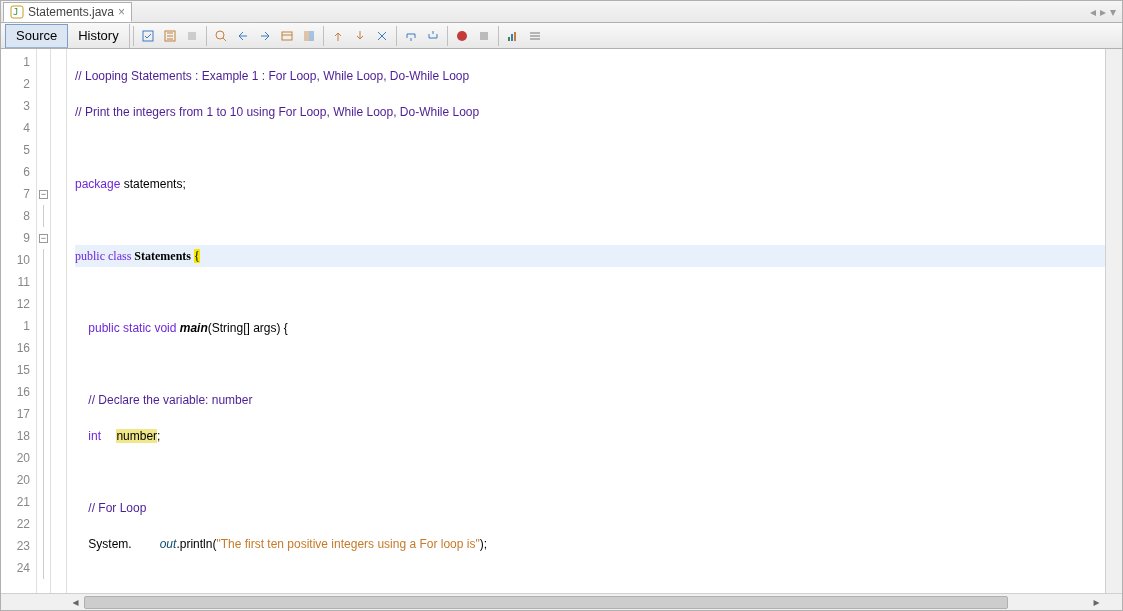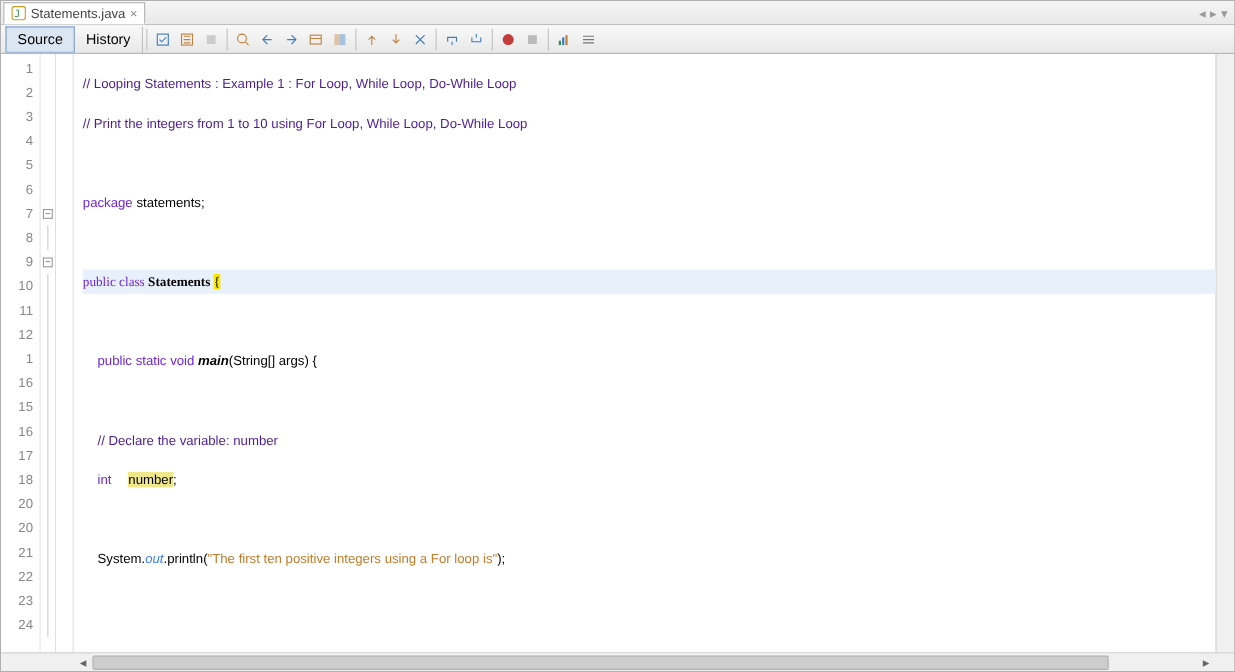--- a/index.html
+++ b/index.html
@@ -101,21 +101,21 @@
     flex: 1;
     padding: 2px 0 2px 8px;
     white-space: pre;
     overflow: auto;
   }
   .code .line { height: 22px; line-height: 22px; }
   .hl-line { background: #e8f0fb; font-family: Liberation Serif, serif; }
   .c-comment { color: #4c1d95; }
   .c-key { color: #6d28d9; }
   .c-str { color: #c67b29; }
-  .c-field { color: #3b82f6; font-style: italic; }
+  .c-field { color: #0c4a6e; font-style: italic; margin-left: 28px; }
   .c-bold { font-weight: bold; }
   .c-ital { font-style: italic; }
   .c-hl { background: #efe78a; margin-left: 12px; }
   .c-brace-hl { background: #f7e600; }
   .hscroll {
     height: 17px;
     background: #f0f0f0;
     border-top: 1px solid #d0d0d0;
     display: flex;
     align-items: center;
@@ -359,20 +359,21 @@
 <div class="line"></div>
 <div class="line"><span class="c-key">package</span><span> statements;</span></div>
 <div class="line"></div>
 <div class="line hl-line"><span class="c-key">public</span> <span class="c-key">class</span> <span class="c-bold">Statements</span> <span class="c-brace-hl">{</span></div>
 <div class="line"></div>
 <div class="line">    <span class="c-key">public</span> <span class="c-key">static</span> <span class="c-key">void</span> <span class="c-bold c-ital">main</span><span>(String[] args) {</span></div>
 <div class="line"></div>
 <div class="line">    <span class="c-comment">// Declare the variable: number</span></div>
 <div class="line">    <span class="c-key">int</span> <span class="c-hl">number</span><span>;</span></div>
 <div class="line"></div>
+<div class="line">    <span class="c-comment">// For Loop</span></div>
 <div class="line">    <span>System.</span><span class="c-field">out</span><span>.println(</span><span class="c-str">"The first ten positive integers using a For loop is"</span><span>);</span></div>
 
 
 
 
 
 
 
 
 

